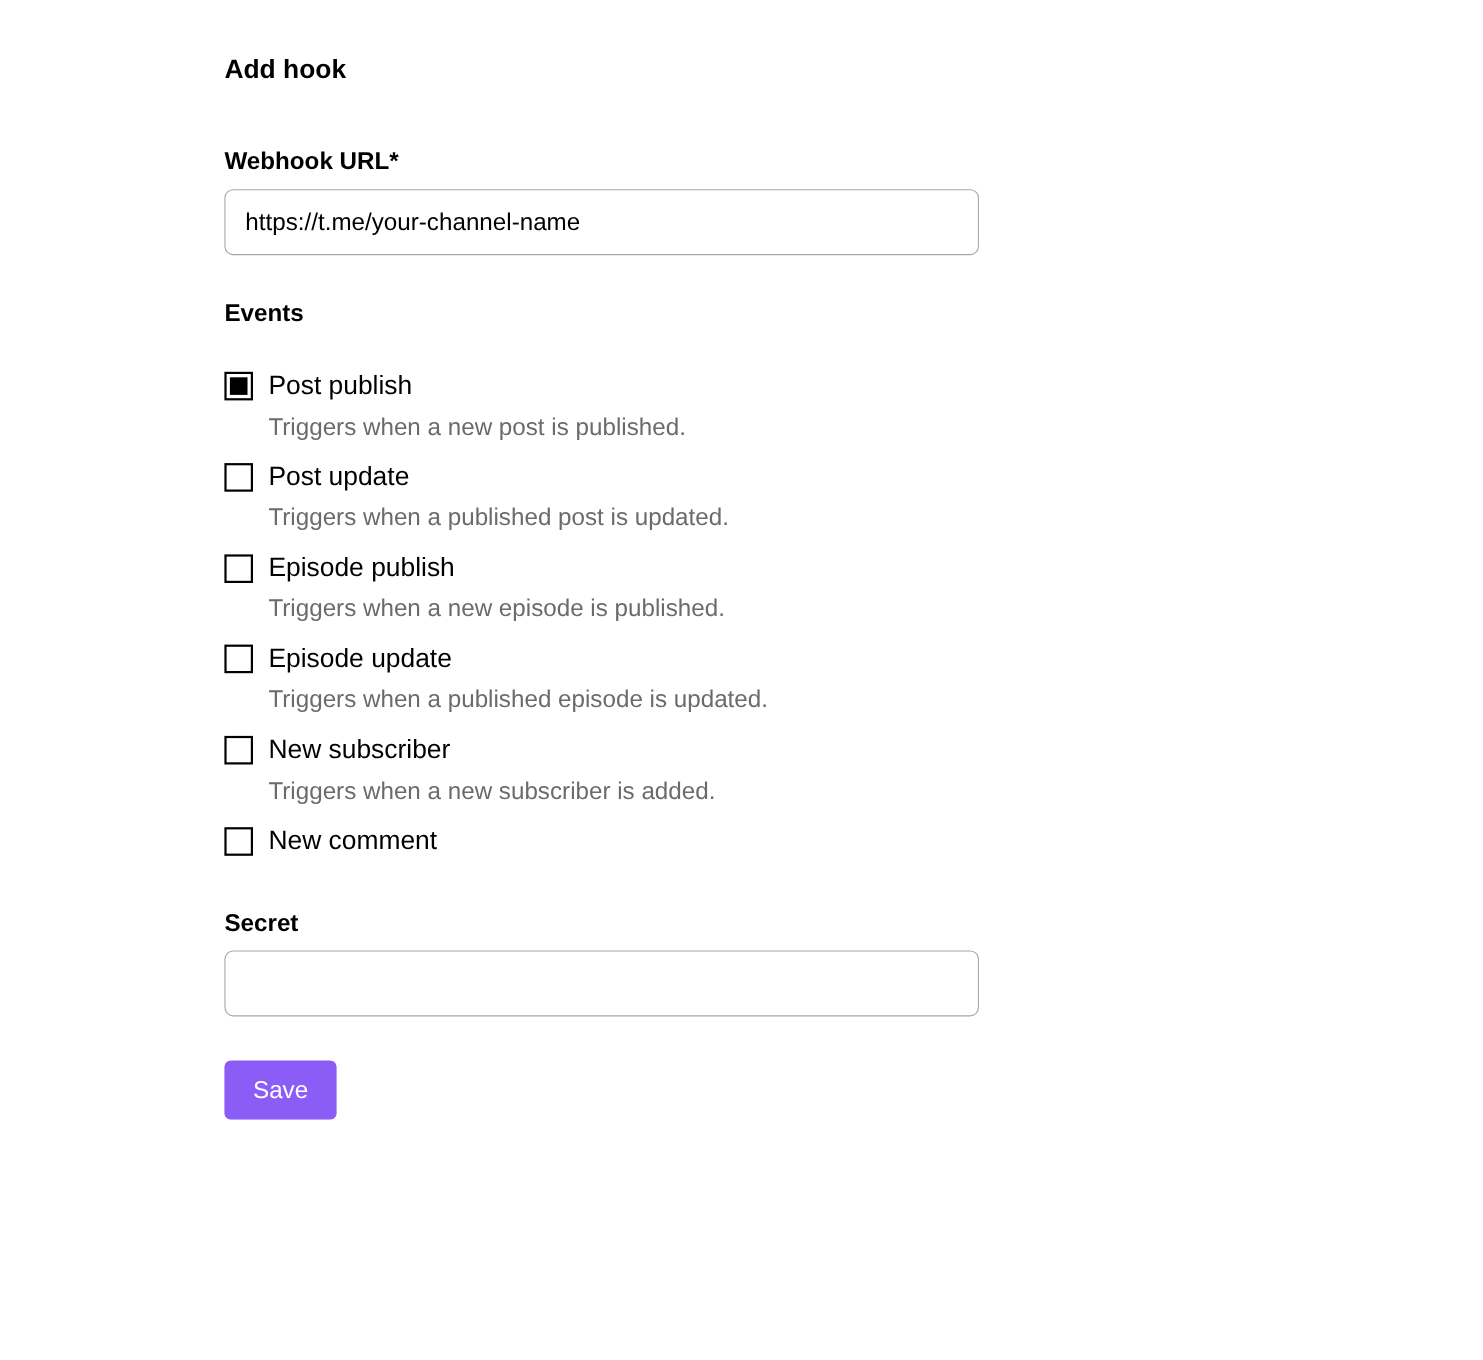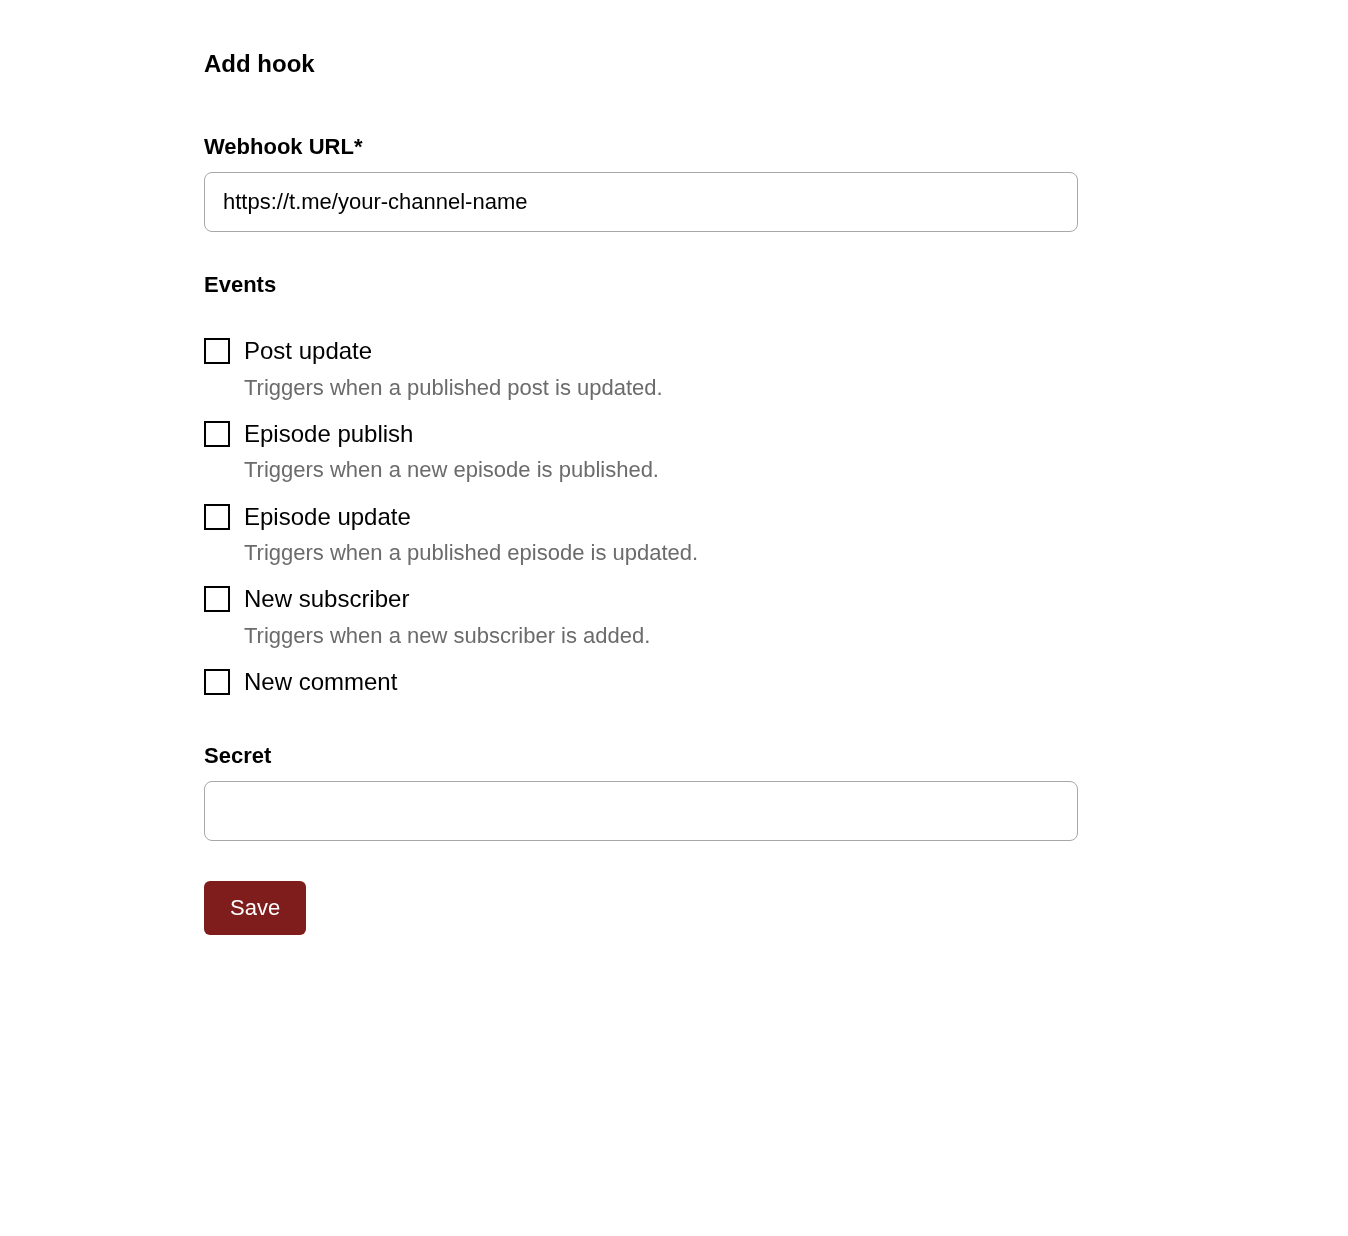--- a/index.html
+++ b/index.html
@@ -26,21 +26,21 @@
       margin-bottom: 40px;
     }
     .field-label {
       font-size: 22px;
       font-weight: 700;
       color: #000;
       margin-bottom: 12px;
       display: block;
     }
     .text-input {
-      width: 874px;
+      width: 686px;
       height: 60px;
       font-size: 22px;
       padding: 0 18px;
       border: 1px solid #a8a8a8;
       border-radius: 8px;
       font-family: inherit;
       color: #000;
       outline: none;
     }
     .events-section {
@@ -85,21 +85,21 @@
       color: #000;
       line-height: 1.4;
     }
     .event-desc {
       font-size: 22px;
       color: #6b6b6b;
       line-height: 1.6;
       margin-top: 2px;
     }
     .save-button {
-      background: #7f1d1d;
+      background: #8b5cf6;
       color: #fff;
       border: none;
       font-size: 22px;
       font-weight: 500;
       padding: 14px 26px;
       border-radius: 6px;
       cursor: pointer;
       font-family: inherit;
     }
   </style>
@@ -111,20 +111,27 @@
   <h1 class="page-title">Add hook</h1>
 
   <div class="field-group">
     <label class="field-label">Webhook URL*</label>
     <input type="text" class="text-input" value="https://t.me/your-channel-name" style="">
   </div>
 
   <div class="events-section">
     <div class="events-label">Events</div>
     <div id="events-list">
+        <div class="event-item">
+          <div class="checkbox checked"></div>
+          <div class="event-text">
+            <div class="event-name">Post publish</div>
+            <div class="event-desc">Triggers when a new post is published.</div>
+          </div>
+        </div>
         <div class="event-item">
           <div class="checkbox"></div>
           <div class="event-text">
             <div class="event-name">Post update</div>
             <div class="event-desc">Triggers when a published post is updated.</div>
           </div>
         </div>
         <div class="event-item">
           <div class="checkbox"></div>
           <div class="event-text">

